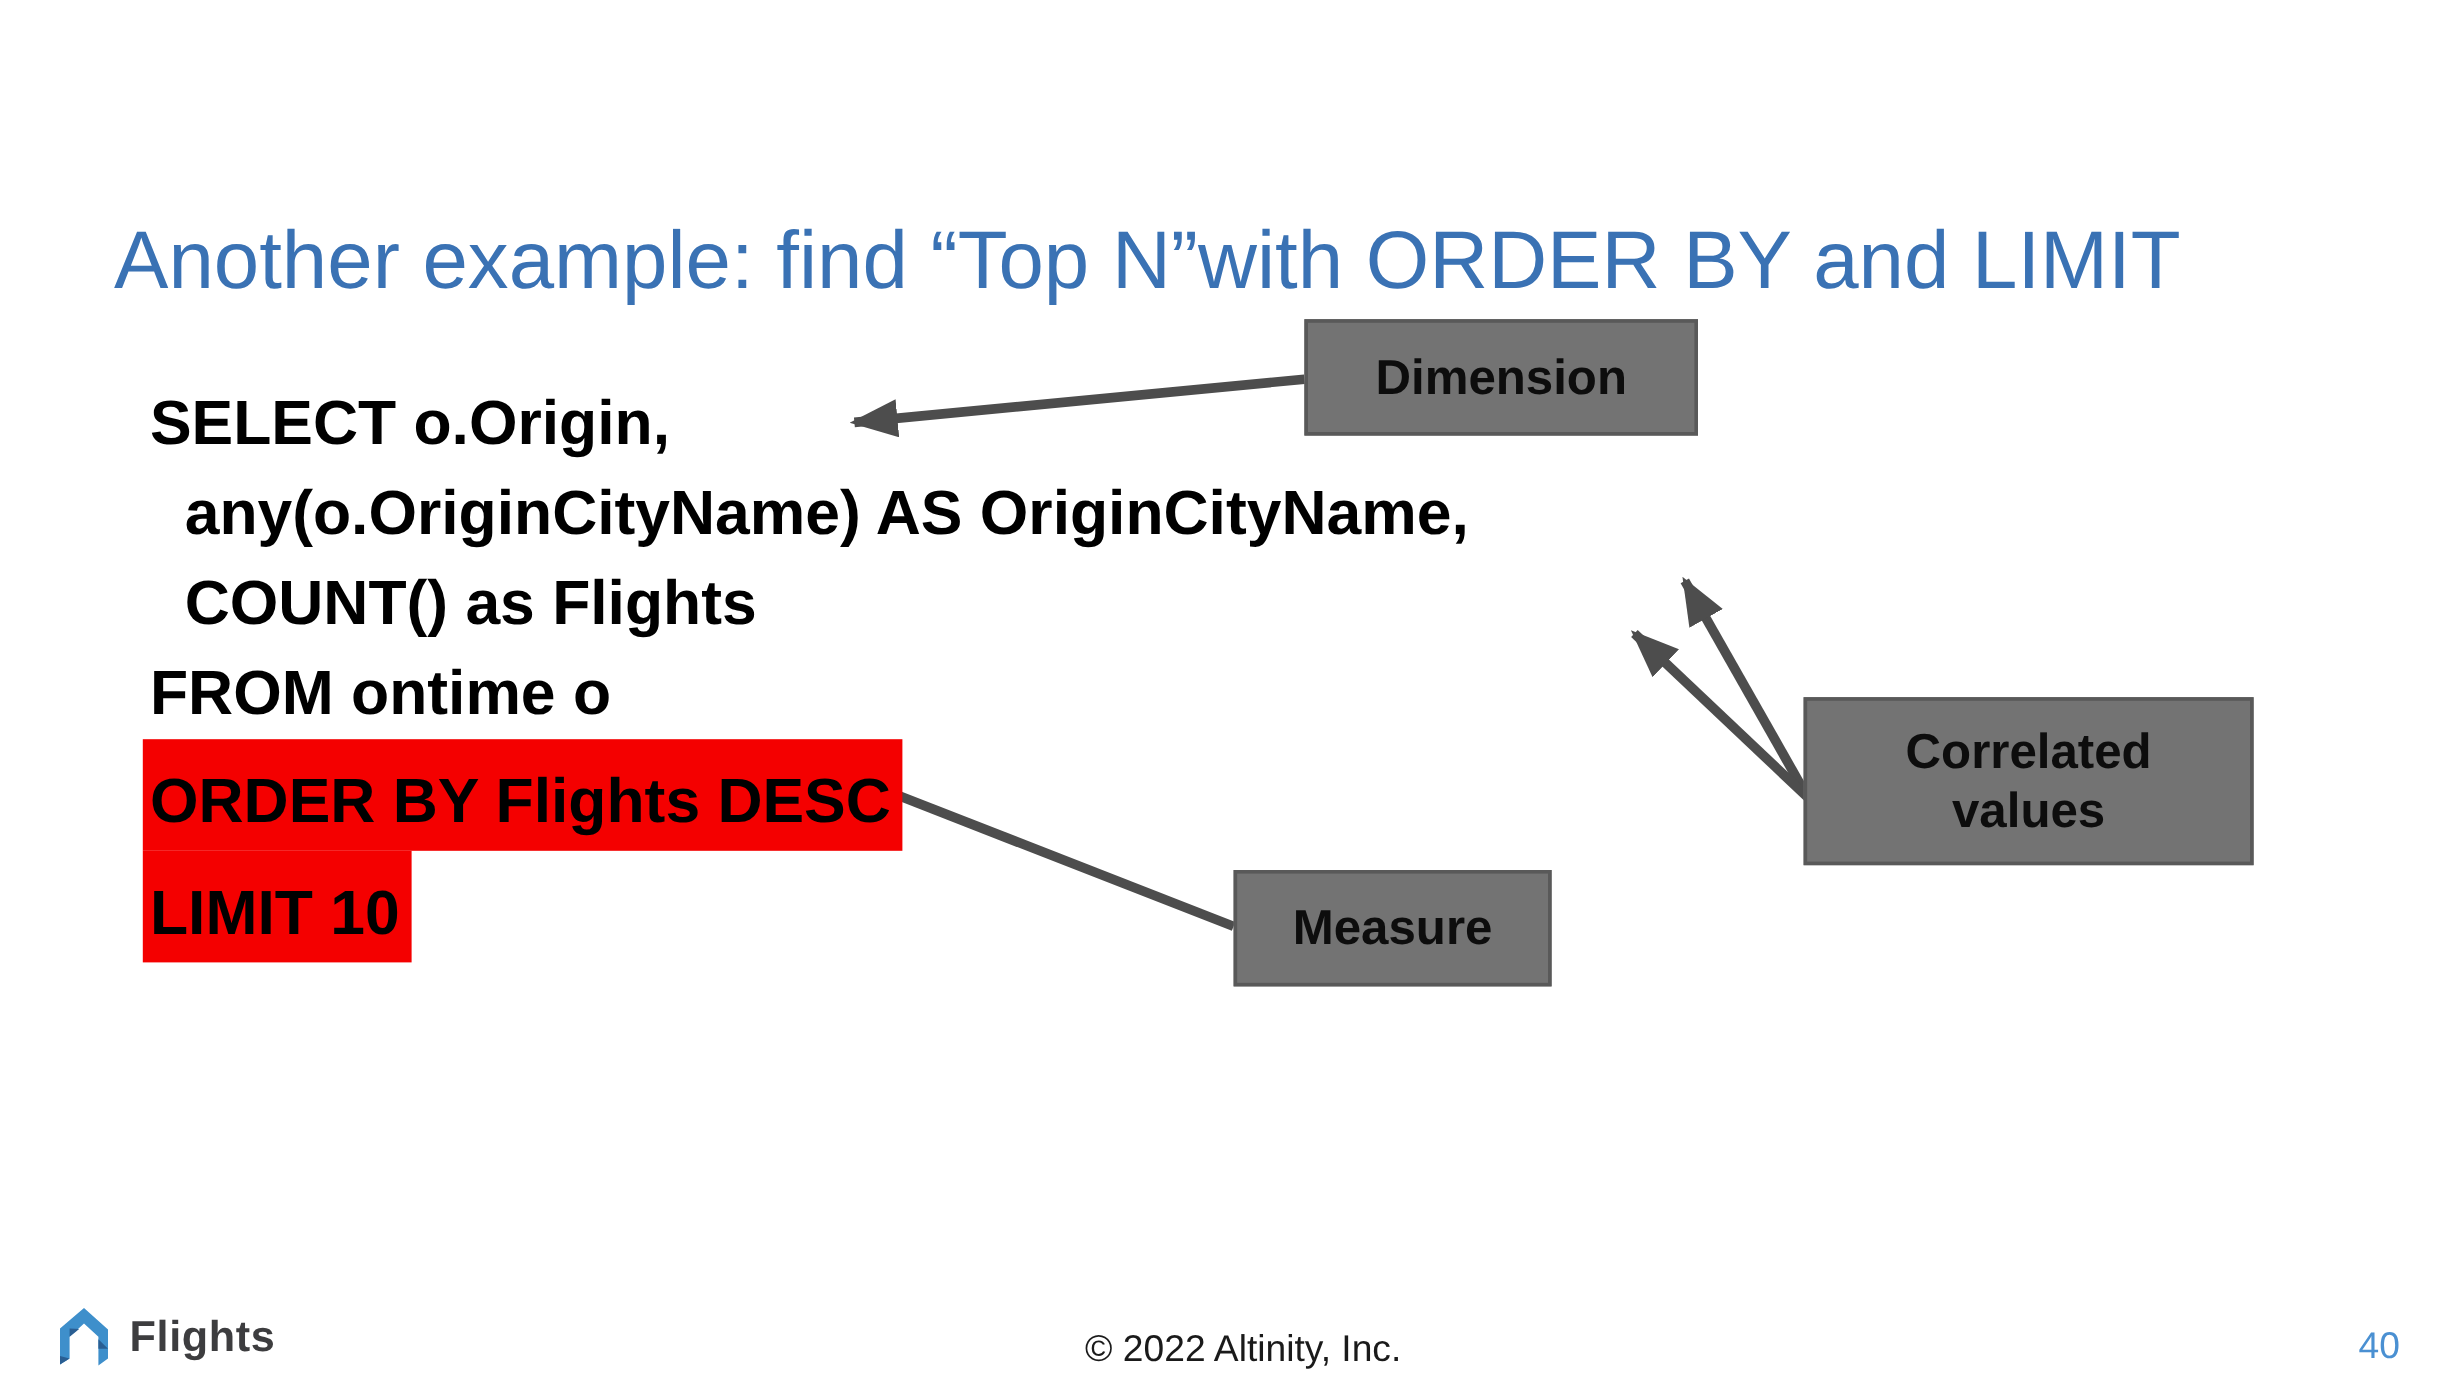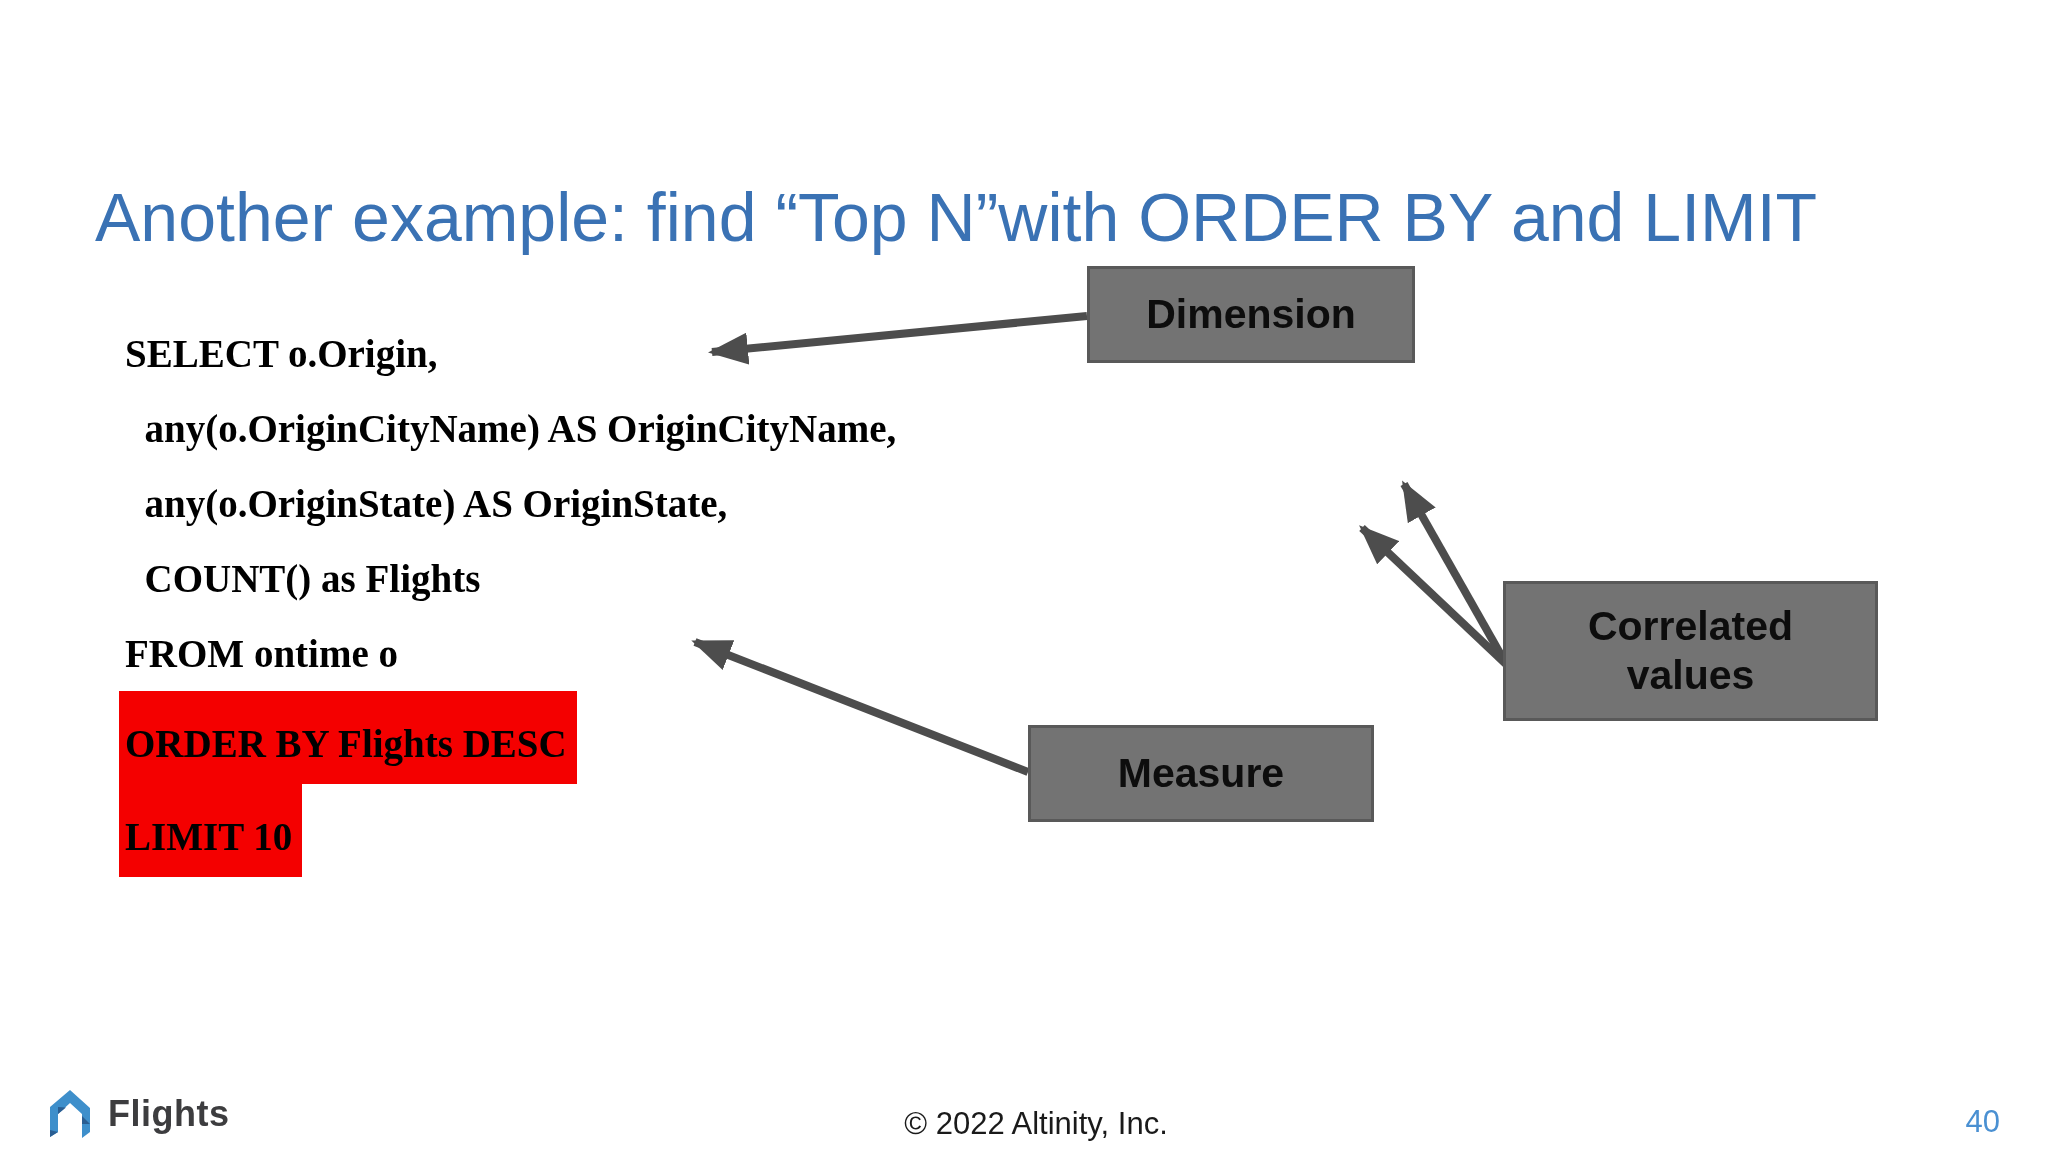--- a/index.html
+++ b/index.html
@@ -23,23 +23,23 @@
     color: #3A72B4;
     white-space: nowrap;
     letter-spacing: 0px;
     line-height: 1.1;
   }
 
   .code {
     position: absolute;
     left: 125px;
     top: 284px;
-    font-family: Liberation Serif, serif;
+    font-family: Liberation Sans, sans-serif;
     font-weight: 700;
-    font-size: 39px;
+    font-size: 52px;
     line-height: 75px;
     color: #000000;
   }
   .code-line { white-space: pre; }
   .hl {
     display: inline-block;
     background: #F40000;
     color: #000000;
     padding: 15px 10px 3px 6px;
     margin-left: -6px;
@@ -60,21 +60,21 @@
     display: flex;
     align-items: center;
     justify-content: center;
     text-align: center;
     font-weight: 700;
     font-size: 41px;
     line-height: 49px;
     color: #0d0d0d;
   }
   .callout.dimension { left: 1087px; top: 234px; width: 328px; height: 97px; }
-  .callout.measure   { left: 1028px; top: 693px; width: 346px; height: 97px; }
+  .callout.measure   { left: 1028px; top: 693px; width: 265px; height: 97px; }
   .callout.correlated{ left: 1503px; top: 549px; width: 375px; height: 140px; padding: 0 70px; }
 
   .footer-logo {
     position: absolute;
     left: 46px; top: 1056px;
     height: 52px;
     display: flex;
     align-items: center;
     gap: 14px;
   }
@@ -116,21 +116,20 @@
     </defs>
     <line x1="1087" y1="284" x2="712" y2="320" stroke="#4D4D4D" stroke-width="8" marker-end="url(#ah)"></line>
     <line x1="1028" y1="740" x2="695" y2="610" stroke="#4D4D4D" stroke-width="8" marker-end="url(#ah)"></line>
     <line x1="1505" y1="630" x2="1404" y2="452" stroke="#4D4D4D" stroke-width="8" marker-end="url(#ah)"></line>
     <line x1="1507" y1="633" x2="1362" y2="496" stroke="#4D4D4D" stroke-width="8" marker-end="url(#ah)"></line>
   </svg>
 
   <div class="code">
     <div class="code-line">SELECT o.Origin,</div>
     <div class="code-line">  any(o.OriginCityName) AS OriginCityName,</div>
-    <div class="code-line">  any(o.OriginState) AS OriginState,</div>
     <div class="code-line">  COUNT() as Flights</div>
     <div class="code-line">FROM ontime o</div>
     <div class="code-line"><span class="hl">ORDER BY Flights DESC</span></div>
     <div class="code-line"><span class="hl">LIMIT 10</span></div>
   </div>
 
   <div class="callout dimension">Dimension</div>
   <div class="callout measure">Measure</div>
   <div class="callout correlated">Correlated values</div>
 

